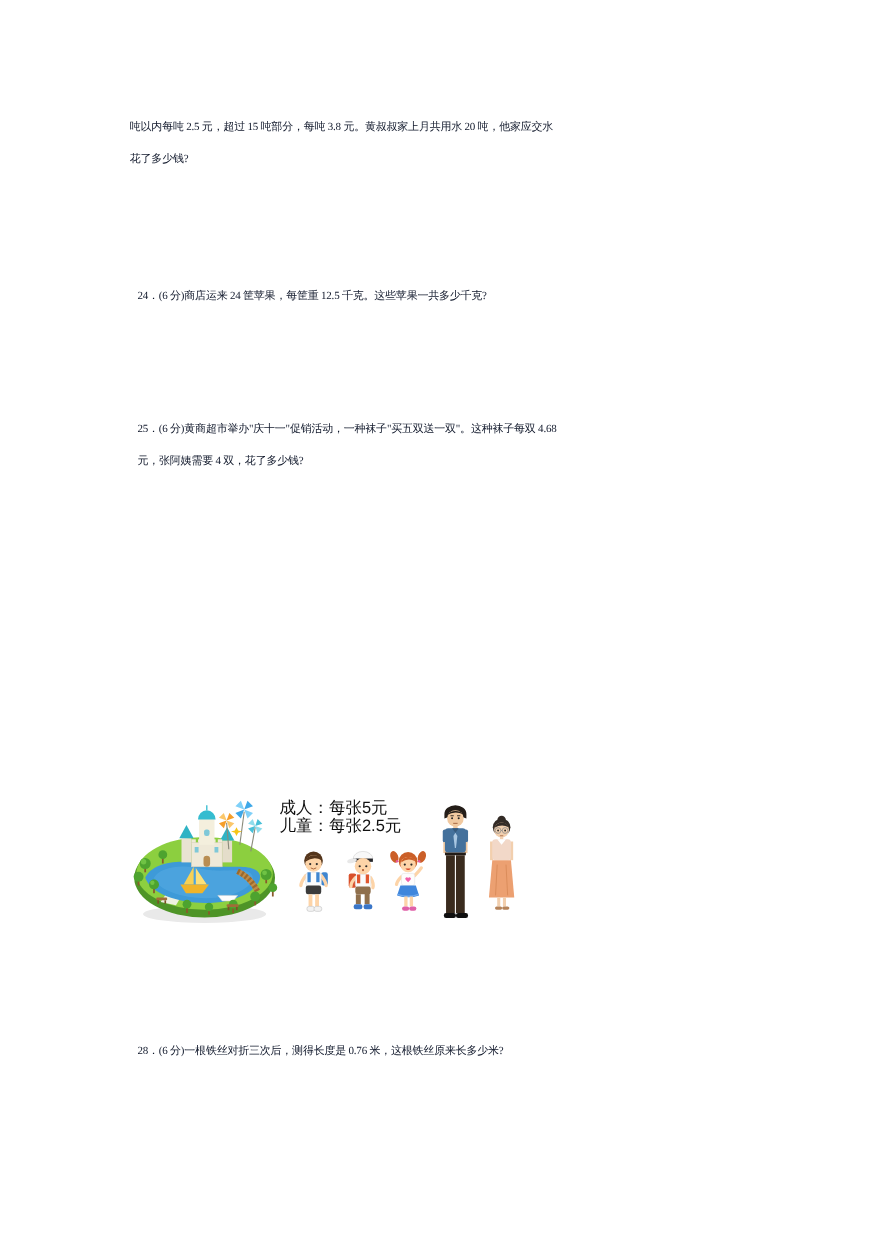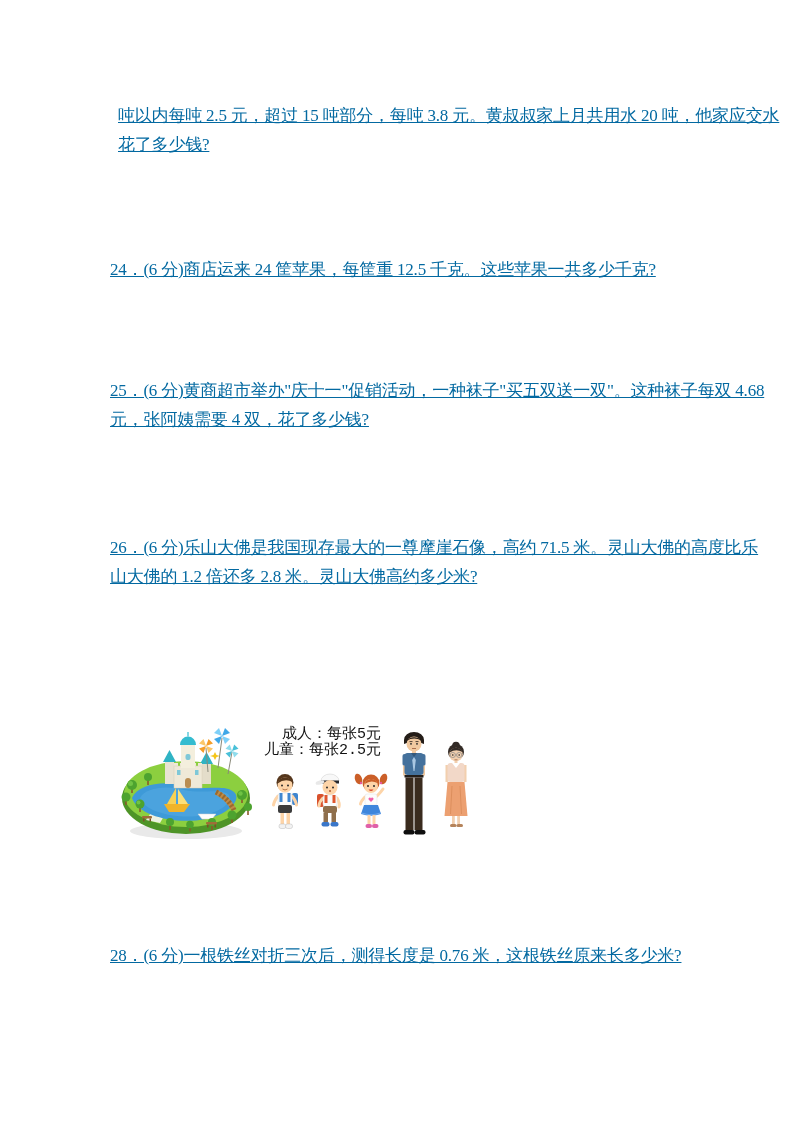--- a/index.html
+++ b/index.html
@@ -2,35 +2,34 @@
 <html><head>
 <meta charset="utf-8">
 <style>
   * { margin:0; padding:0; box-sizing:border-box; }
   html,body { background:#ffffff; }
   .page {
     position:relative; width:793px; height:1122px; background:#ffffff;
     font-family:"Liberation Serif","DejaVu Serif",serif;
     overflow:hidden;
   }
-  .qblock { position:absolute; left:110px; width:600px; color:#1b1b1b; }
+  .qblock { position:absolute; left:125px; width:600px; color:#1b1b1b; }
   .qblock.indented { left:118px; }
   .qline {
-    font-size:17px; line-height:28.5px; letter-spacing:-0.2px;
-    white-space:nowrap; color:#0369a1;text-decoration:underline;
+    font-size:10px; line-height:28.5px; letter-spacing:-0.2px;
+    white-space:nowrap; color:#0f172a;
   }
   .illus { position:absolute; left:0; top:0; width:793px; height:0; }
   .park-svg   { position:absolute; left:118px; top:726px; }
   .kids-svg   { position:absolute; left:266px; top:772px; }
   .adults-svg { position:absolute; left:397px; top:730px; }
   .price-block {
-    position:absolute; left:264px; top:727px;
-    font-family:Liberation Mono, monospace;
+    position:absolute; left:254px; top:727px;
+    font-family:Liberation Sans, sans-serif;
     color:#111111;
-    text-align:right;
   }
   .price-line { font-size:15px; line-height:15.5px; white-space:nowrap; }
 </style>
 </head>
 <body>
 
 <div class="page">
 
   <div class="qblock indented" style="top:102px">
     <div class="qline">吨以内每吨 2.5 元，超过 15 吨部分，每吨 3.8 元。黄叔叔家上月共用水 20 吨，他家应交水</div>
@@ -39,24 +38,20 @@
 
   <div class="qblock" style="top:256px">
     <div class="qline">24．(6 分)商店运来 24 筐苹果，每筐重 12.5 千克。这些苹果一共多少千克?</div>
   </div>
 
   <div class="qblock" style="top:377px">
     <div class="qline">25．(6 分)黄商超市举办"庆十一"促销活动，一种袜子"买五双送一双"。这种袜子每双 4.68</div>
     <div class="qline">元，张阿姨需要 4 双，花了多少钱?</div>
   </div>
 
-  <div class="qblock" style="top:534px">
-    <div class="qline">26．(6 分)乐山大佛是我国现存最大的一尊摩崖石像，高约 71.5 米。灵山大佛的高度比乐</div>
-    <div class="qline">山大佛的 1.2 倍还多 2.8 米。灵山大佛高约多少米?</div>
-  </div>
 
 
   <div class="illus">
 
     <svg class="park-svg" width="136" height="116" viewBox="0 0 136 116">
       <ellipse cx="68" cy="105" rx="56" ry="8" fill="#e9e9e9"></ellipse>
       <ellipse cx="68" cy="72" rx="64" ry="36" fill="#4e9427"></ellipse>
       <ellipse cx="68" cy="68" rx="62" ry="33" fill="#8ccf3f"></ellipse>
       <polygon points="28,94 50,62 61,64 42,97" fill="#f2f2ea" opacity="0.95"></polygon>
       <path d="M14 72 C20 58 46 54 68 60 C88 65 106 58 116 66 C124 73 112 88 88 93 C58 99 20 90 14 72 Z" fill="#3e9ad8"></path>

